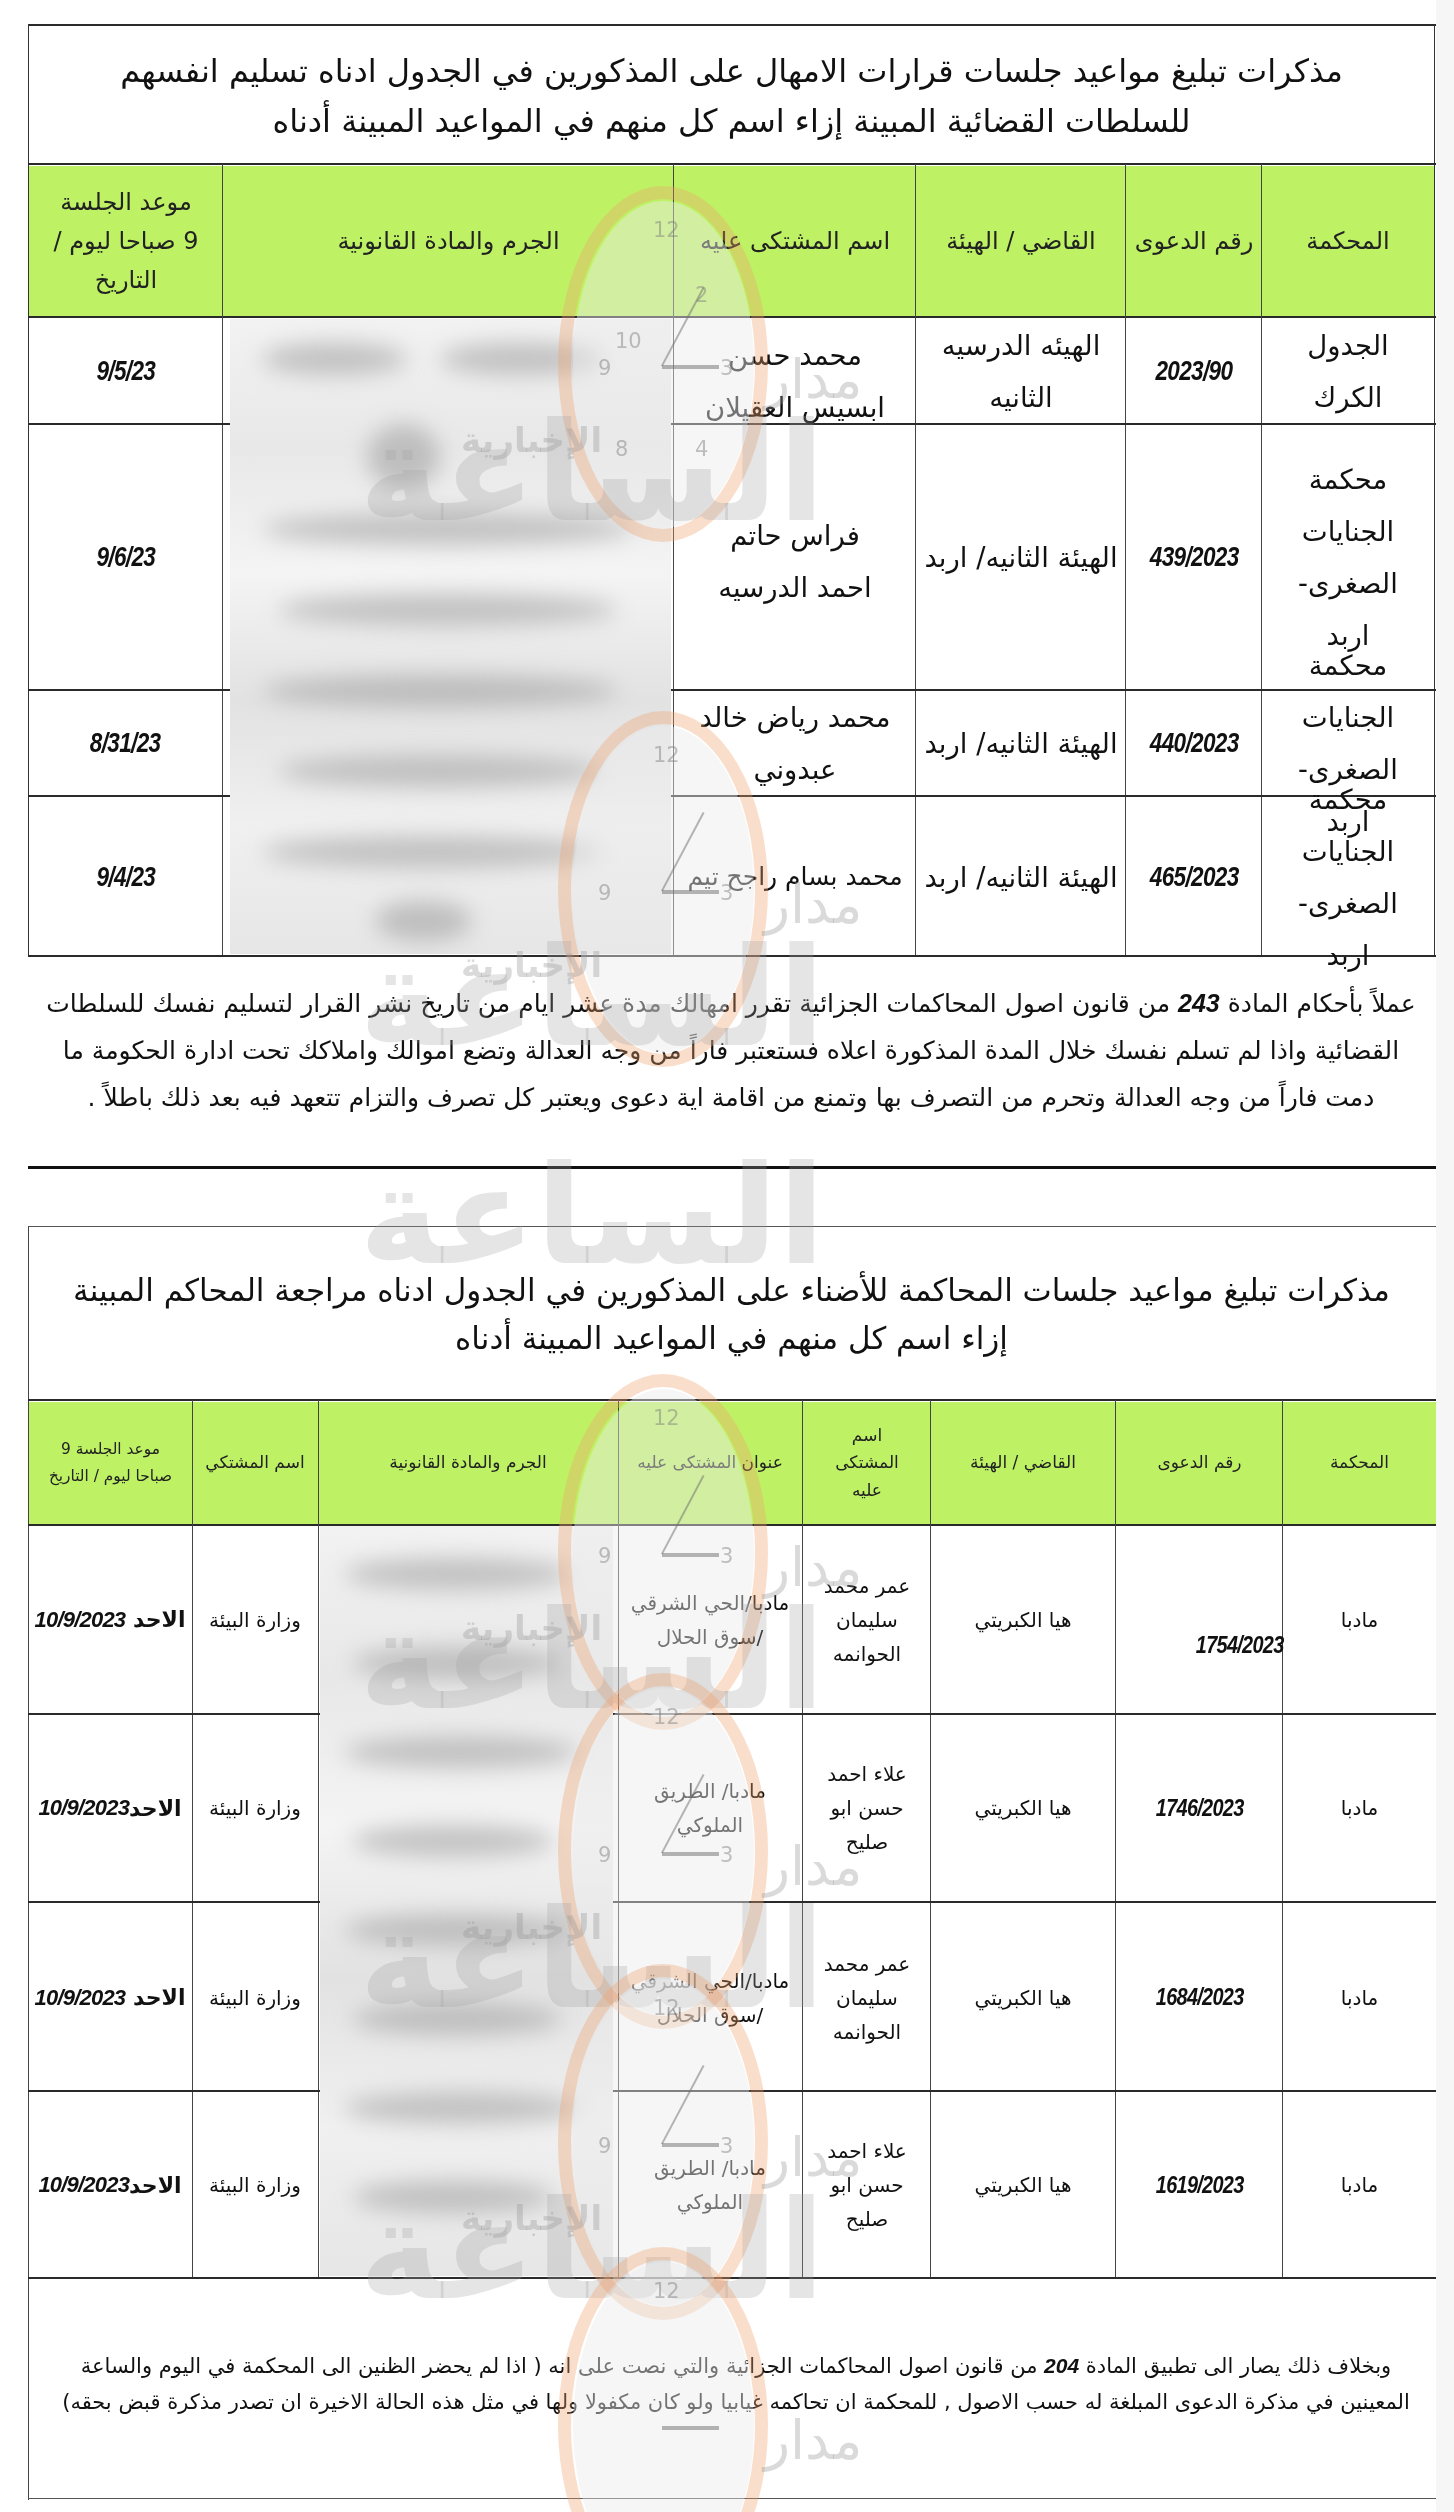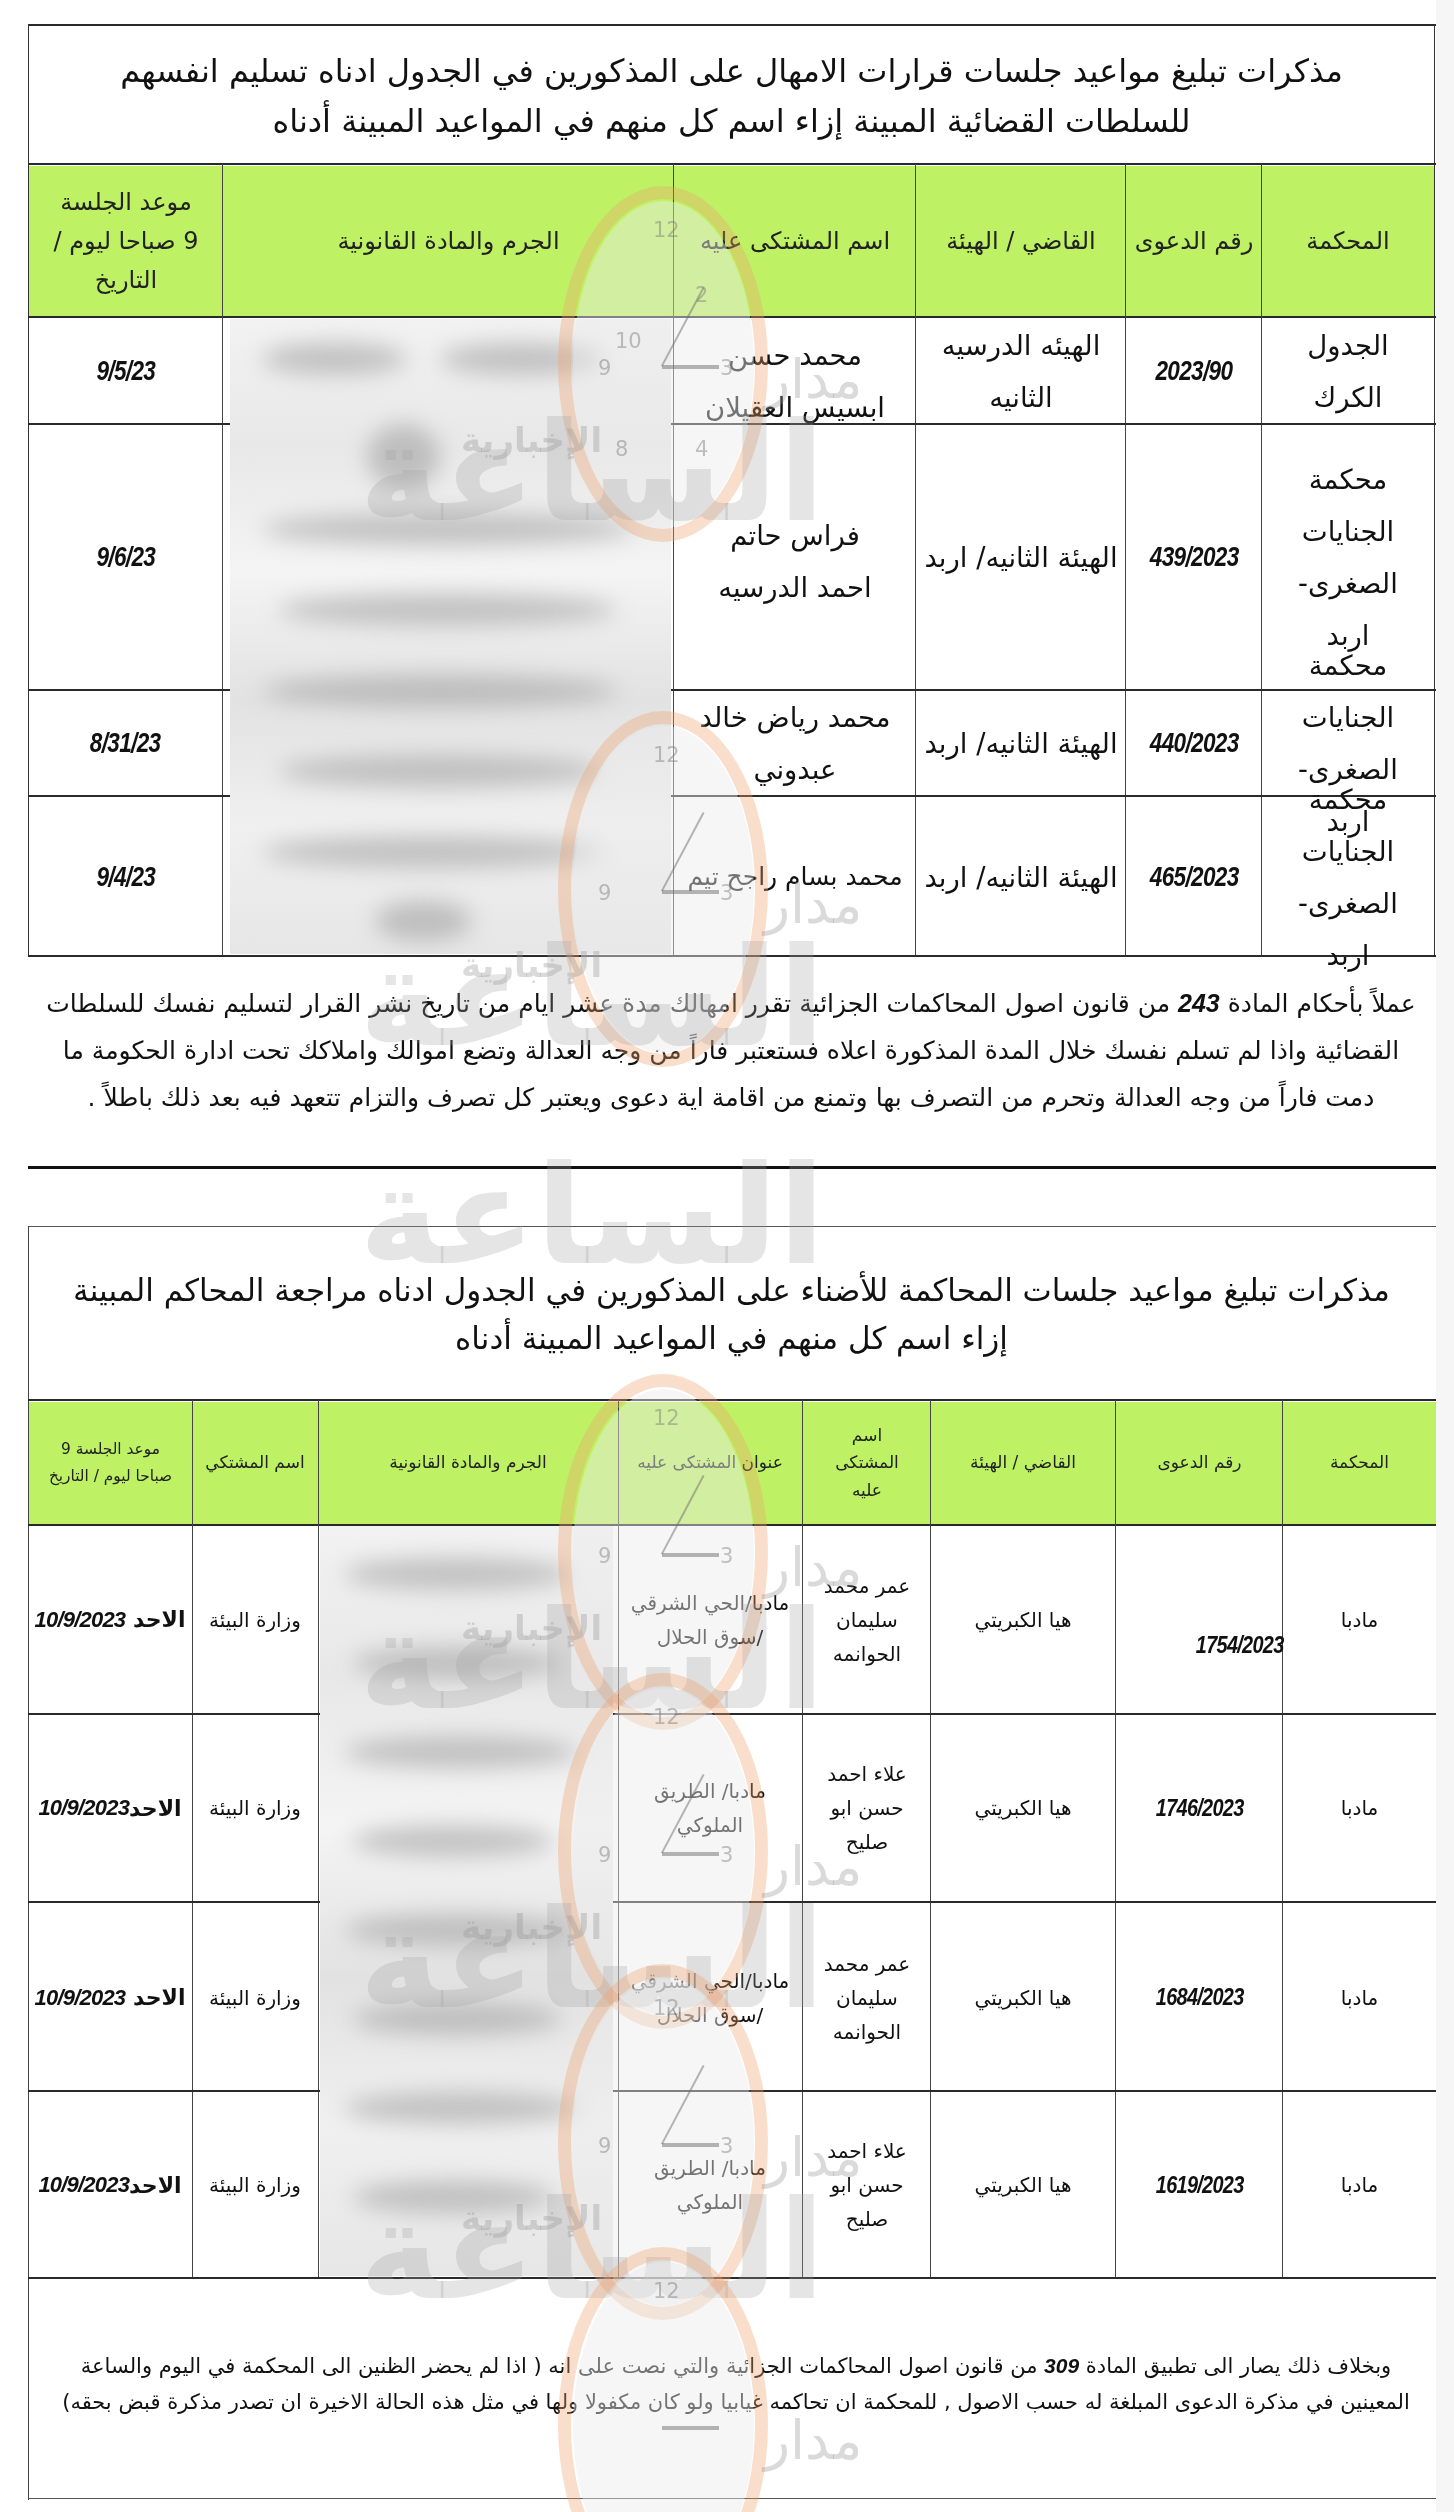--- a/index.html
+++ b/index.html
@@ -311,21 +311,21 @@
       <span>مادبا/ الطريق الملوكي</span>
     </div>
   <div class="cell t2-body" style="left:192px;top:2093px;width:126px;height:184px;">
       <span>وزارة البيئة</span>
     </div>
   <div class="cell t2-date" style="left:29px;top:2093px;width:162px;height:184px;padding:0 3.2px;">
       <span>الاحد</span>
       <span class="d">10/9/2023</span>
     </div>
 
-  <p class="para para2" style="left:57px;top:2348px;width:1358px;"><span>وبخلاف ذلك يصار الى تطبيق المادة </span><b>309</b><span> من قانون اصول المحاكمات الجزائية والتي نصت على انه ( اذا لم يحضر الظنين الى المحكمة في اليوم والساعة المعينين في مذكرة الدعوى المبلغة له حسب الاصول , للمحكمة ان تحاكمه غيابيا ولو كان مكفولا ولها في مثل هذه الحالة الاخيرة ان تصدر مذكرة قبض بحقه)</span></p>
+  <p class="para para2" style="left:57px;top:2348px;width:1358px;"><span>وبخلاف ذلك يصار الى تطبيق المادة </span><b>204</b><span> من قانون اصول المحاكمات الجزائية والتي نصت على انه ( اذا لم يحضر الظنين الى المحكمة في اليوم والساعة المعينين في مذكرة الدعوى المبلغة له حسب الاصول , للمحكمة ان تحاكمه غيابيا ولو كان مكفولا ولها في مثل هذه الحالة الاخيرة ان تصدر مذكرة قبض بحقه)</span></p>
 
   <div class="hline thin" style="left:27.5px;top:2498px;width:1408px;"></div>
 </section>
 
 <div class="wm" style="left:453px;top:186px;">
   <div class="ring"></div>
   <div class="face"></div>
   <span class="num" style="left:200px;top:32px;">12</span>
   <span class="num" style="left:162px;top:97px;margin-top:46px;">10</span>
   <span class="num" style="left:242px;top:97px;">2</span>

